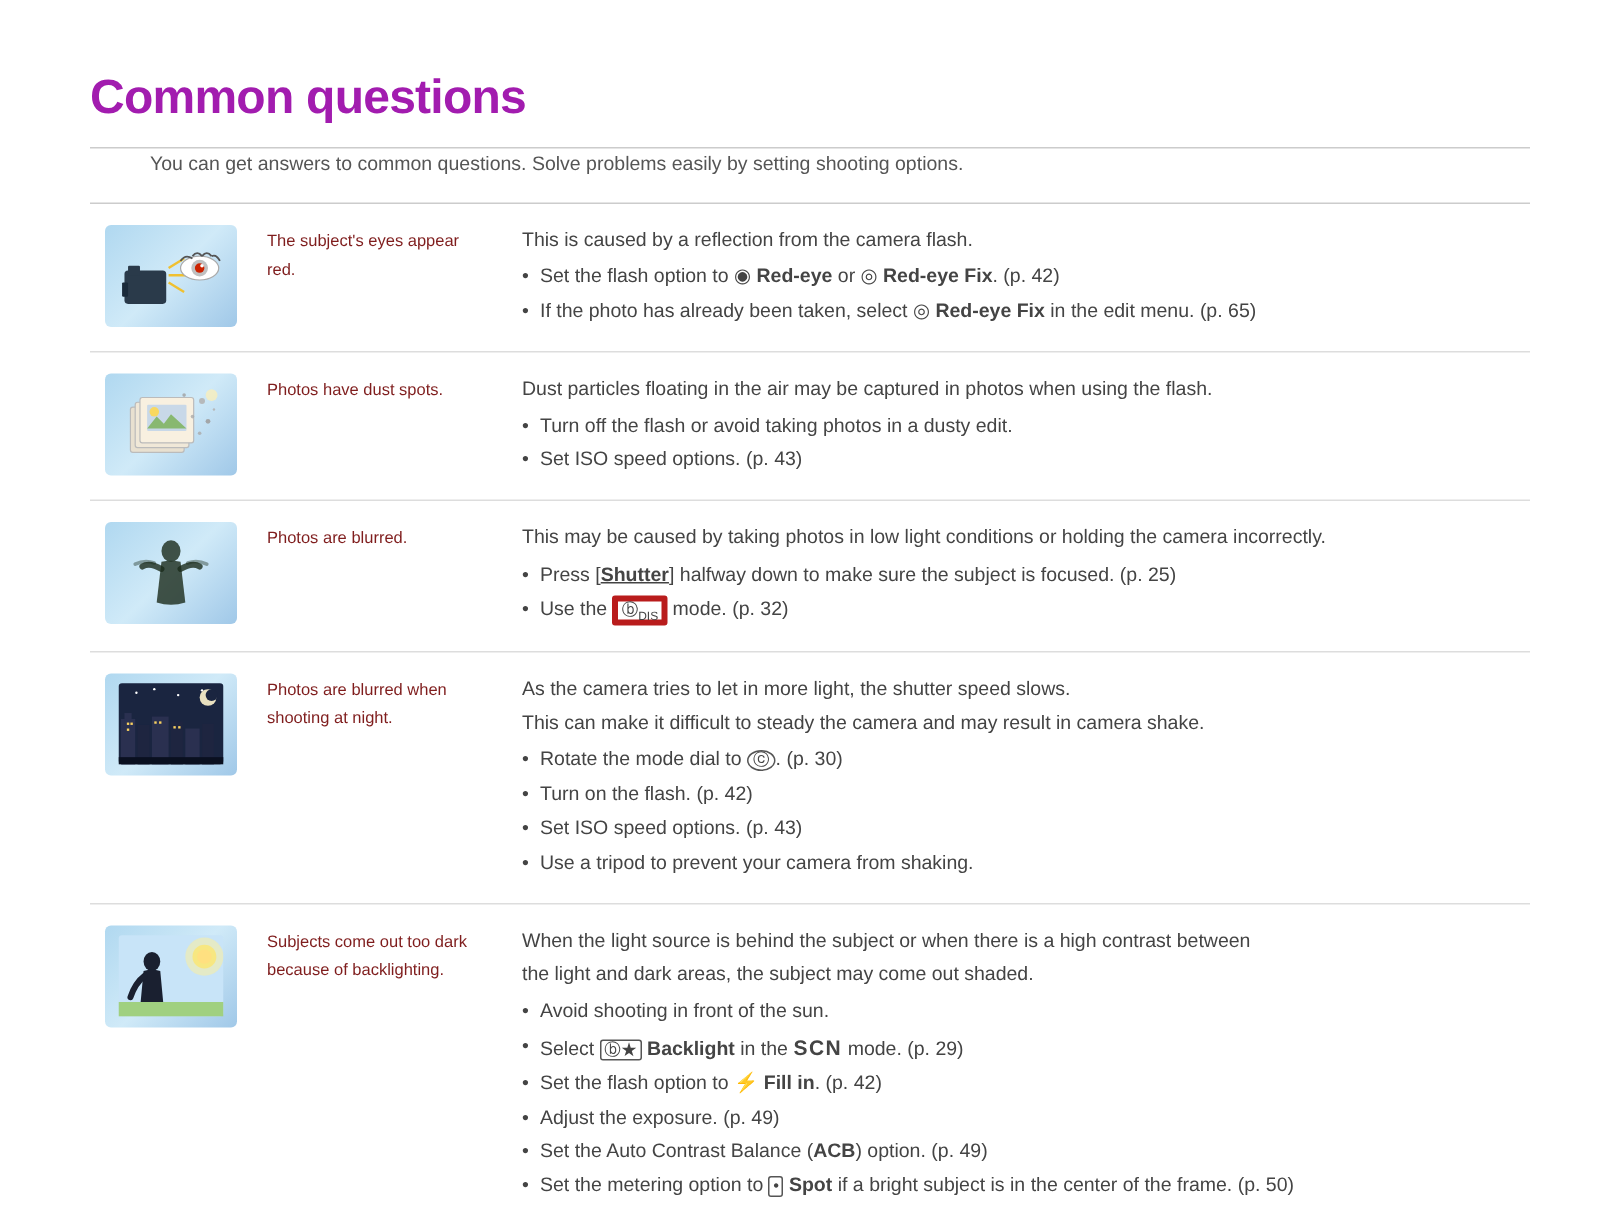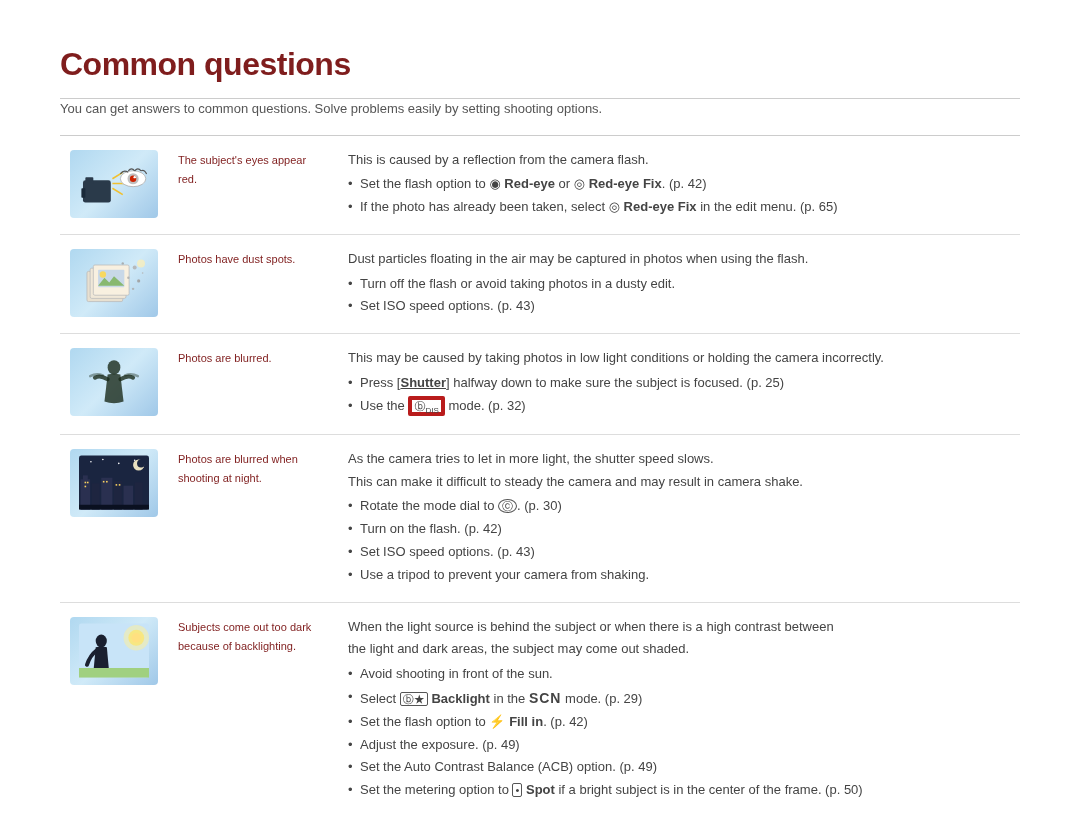--- a/index.html
+++ b/index.html
@@ -11,29 +11,30 @@
       font-size: 13px;
       line-height: 1.5;
       padding: 40px 60px;
       max-width: 1080px;
       min-height: 815px;
     }
 
     h1 {
       font-size: 32px;
       font-weight: bold;
-      color: #7f1d1d;
+      color: #a21caf;
       margin-bottom: 10px;
       letter-spacing: -0.5px;
     }
 
     .subtitle {
       font-size: 13px;
       color: #555;
       margin-bottom: 16px;
+      margin-left: 40px;
     }
 
     .divider {
       border: none;
       border-top: 1px solid #ccc;
       margin-bottom: 0;
     }
 
     .faq-table {
       width: 100%;
@@ -118,21 +119,21 @@
     .underline { text-decoration: underline; }
 
     .scn-text {
       font-size: 14px;
       font-weight: bold;
       font-variant: small-caps;
       letter-spacing: 1px;
     }
 
     .acb-text {
-      font-weight: normal;
+      font-weight: bold;
     }
   </style>
 </head>
 <body>
 
 <h1>Common questions</h1>
 <hr class="divider">
 <p class="subtitle">You can get answers to common questions. Solve problems easily by setting shooting options.</p>
 <hr class="divider">
 

